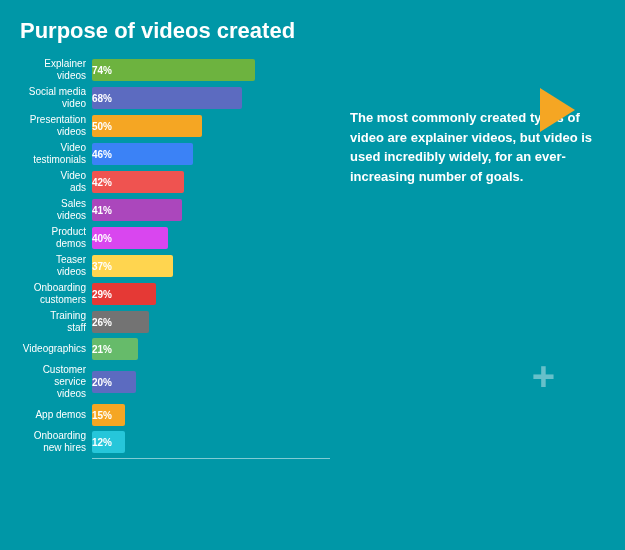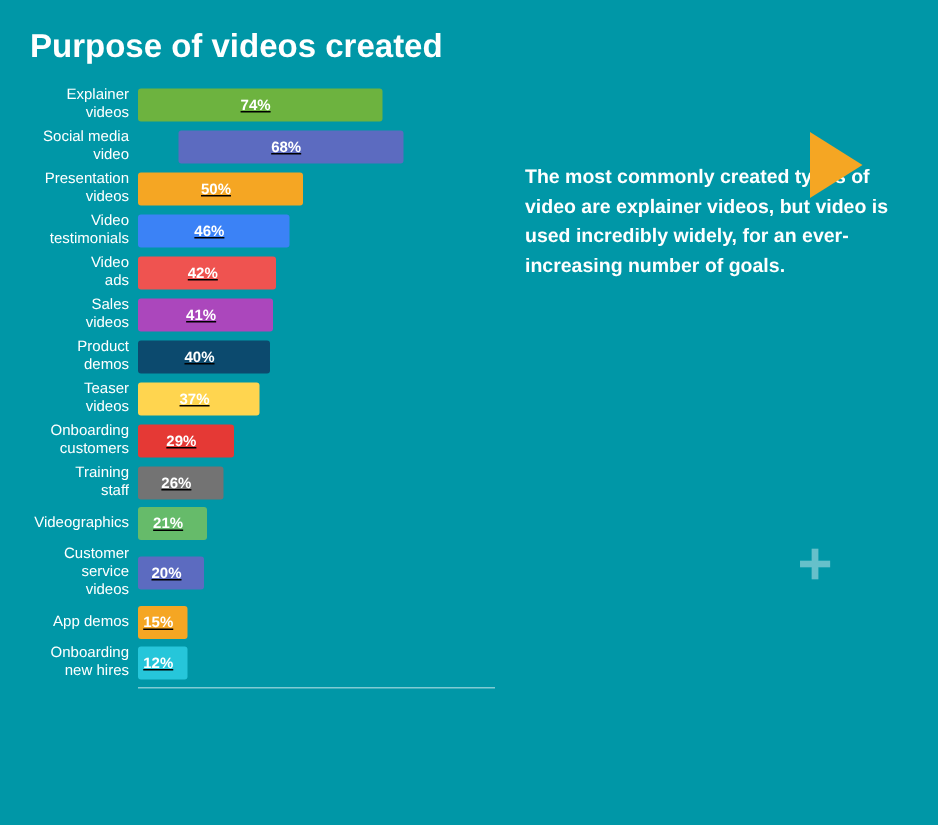--- a/index.html
+++ b/index.html
@@ -45,23 +45,22 @@
     .bar-container {
       flex: 1;
       position: relative;
       height: 22px;
     }
     .bar {
       height: 100%;
       border-radius: 2px;
       display: flex;
       align-items: center;
-      justify-content: center;
+      justify-content: flex-start;
       padding-right: 6px;
-      text-decoration: underline;
     }
     .bar-value {
       color: white;
       font-size: 10px;
       font-weight: bold;
     }
     .axis-line {
       border-top: 1px solid rgba(255,255,255,0.5);
       margin-left: 72px;
       margin-top: 4px;
@@ -109,21 +108,21 @@
           <div class="bar-label">Explainer<br>videos</div>
           <div class="bar-container">
             <div class="bar" style="background-color: rgb(109, 179, 63); width: 162.8px;">
               <span class="bar-value">74%</span>
             </div>
           </div>
         </div>
         <div class="bar-row">
           <div class="bar-label">Social media<br>video</div>
           <div class="bar-container">
-            <div class="bar" style="background-color: rgb(92, 107, 192); width: 149.6px; margin-left: 27px;">
+            <div class="bar" style="background-color: rgb(92, 107, 192); width: 149.6px;">
               <span class="bar-value">68%</span>
             </div>
           </div>
         </div>
         <div class="bar-row">
           <div class="bar-label">Presentation<br>videos</div>
           <div class="bar-container">
             <div class="bar" style="background-color: rgb(245, 166, 35); width: 110px;">
               <span class="bar-value">50%</span>
             </div>
@@ -149,21 +148,21 @@
           <div class="bar-label">Sales<br>videos</div>
           <div class="bar-container">
             <div class="bar" style="background-color: rgb(171, 71, 188); width: 90.2px;">
               <span class="bar-value">41%</span>
             </div>
           </div>
         </div>
         <div class="bar-row">
           <div class="bar-label">Product<br>demos</div>
           <div class="bar-container">
-            <div class="bar" style="background-color: #0c4a6e; width: 88px;">
+            <div class="bar" style="background-color: #d946ef; width: 76px;">
               <span class="bar-value">40%</span>
             </div>
           </div>
         </div>
         <div class="bar-row">
           <div class="bar-label">Teaser<br>videos</div>
           <div class="bar-container">
             <div class="bar" style="background-color: rgb(255, 213, 79); width: 81.4px;">
               <span class="bar-value">37%</span>
             </div>

